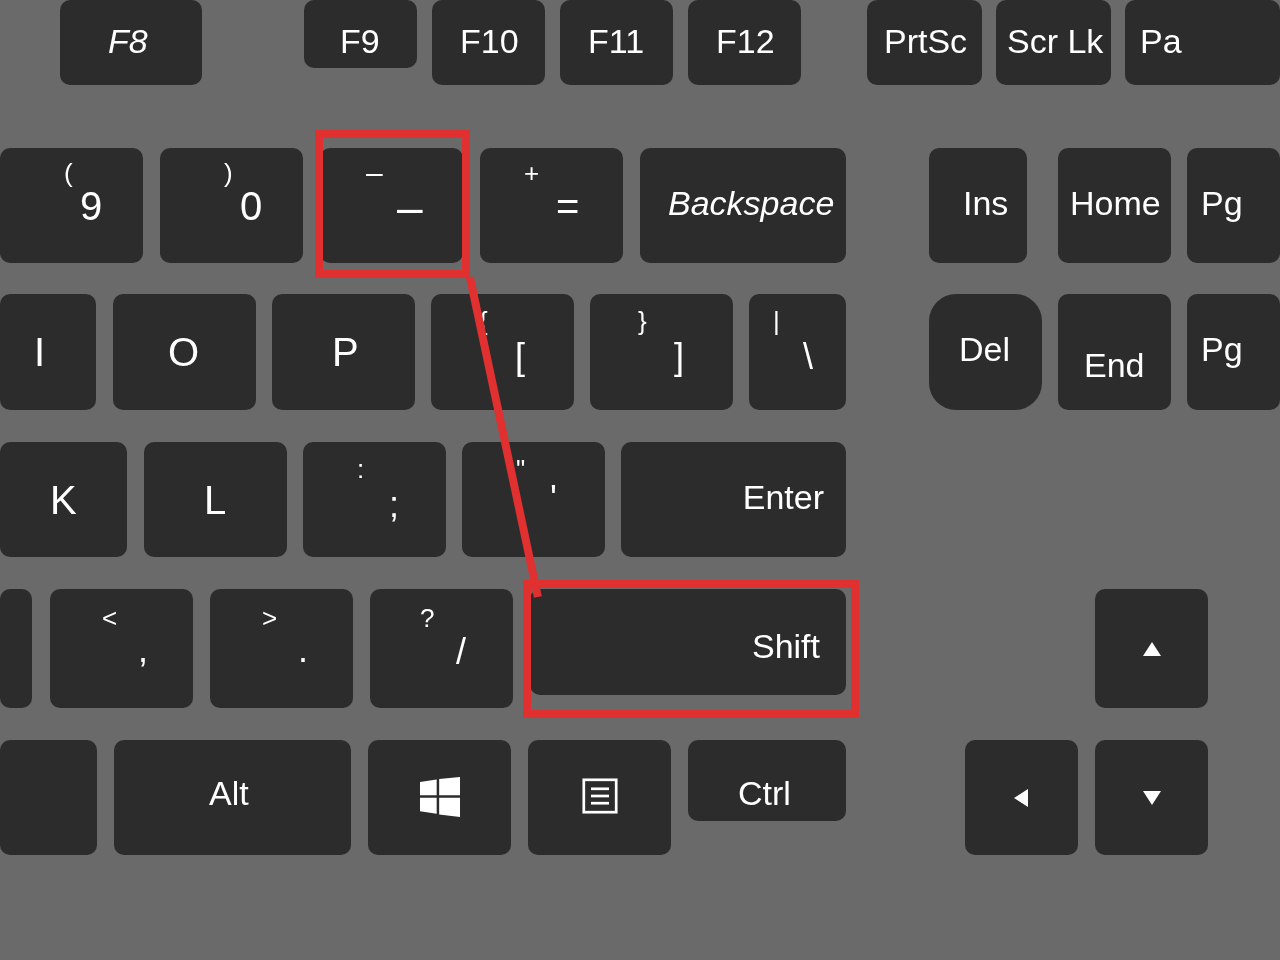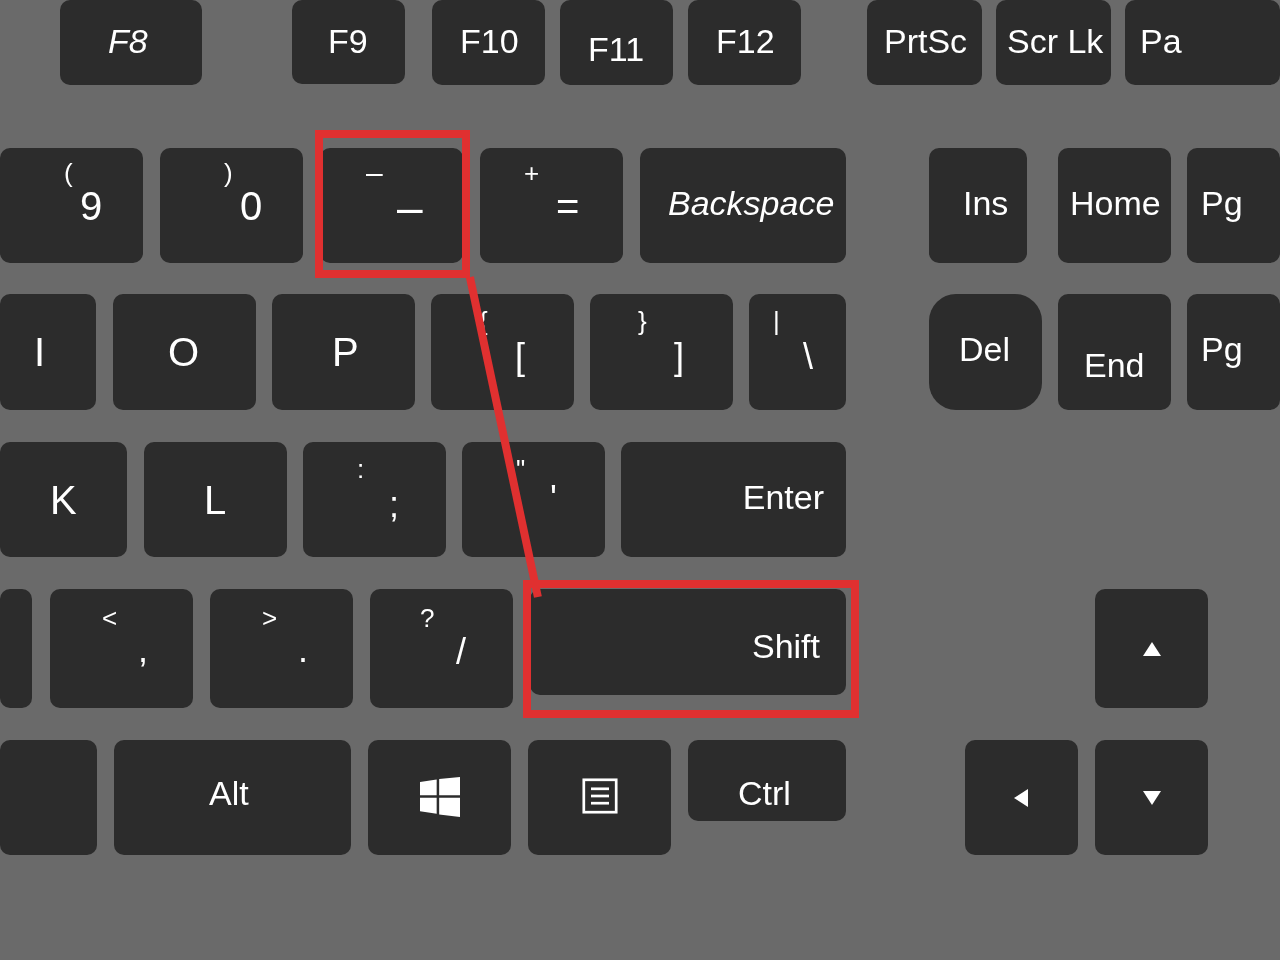--- a/index.html
+++ b/index.html
@@ -40,28 +40,28 @@
     transform-origin: top left;
   }
   .icon-tri { fill: #fff; }
 </style>
 </head>
 <body>
 
 <div class="key" style="left:60px; top:0px; width:142px; height:85px;font-style:italic;">
   <span class="lbl fn" style="left:48px; top:22px;">F8</span>
 </div>
-<div class="key" style="left:292px; top:0px; width:113px; height:84px;">
+<div class="key" style="left:304px; top:0px; width:113px; height:68px;">
   <span class="lbl fn" style="left:36px; top:22px;">F9</span>
 </div>
 <div class="key" style="left:432px; top:0px; width:113px; height:85px;">
   <span class="lbl fn" style="left:28px; top:22px;">F10</span>
 </div>
 <div class="key" style="left:560px; top:0px; width:113px; height:85px;">
-  <span class="lbl fn" style="left:28px; top:22px;margin-top:8px;">F11</span>
+  <span class="lbl fn" style="left:28px; top:22px;">F11</span>
 </div>
 <div class="key" style="left:688px; top:0px; width:113px; height:85px;">
   <span class="lbl fn" style="left:28px; top:22px;">F12</span>
 </div>
 <div class="key" style="left:867px; top:0px; width:115px; height:85px;">
   <span class="lbl fn" style="left:17px; top:22px;">PrtSc</span>
 </div>
 <div class="key" style="left:996px; top:0px; width:115px; height:85px;">
   <span class="lbl fn" style="left:11px; top:22px;">Scr Lk</span>
 </div>

